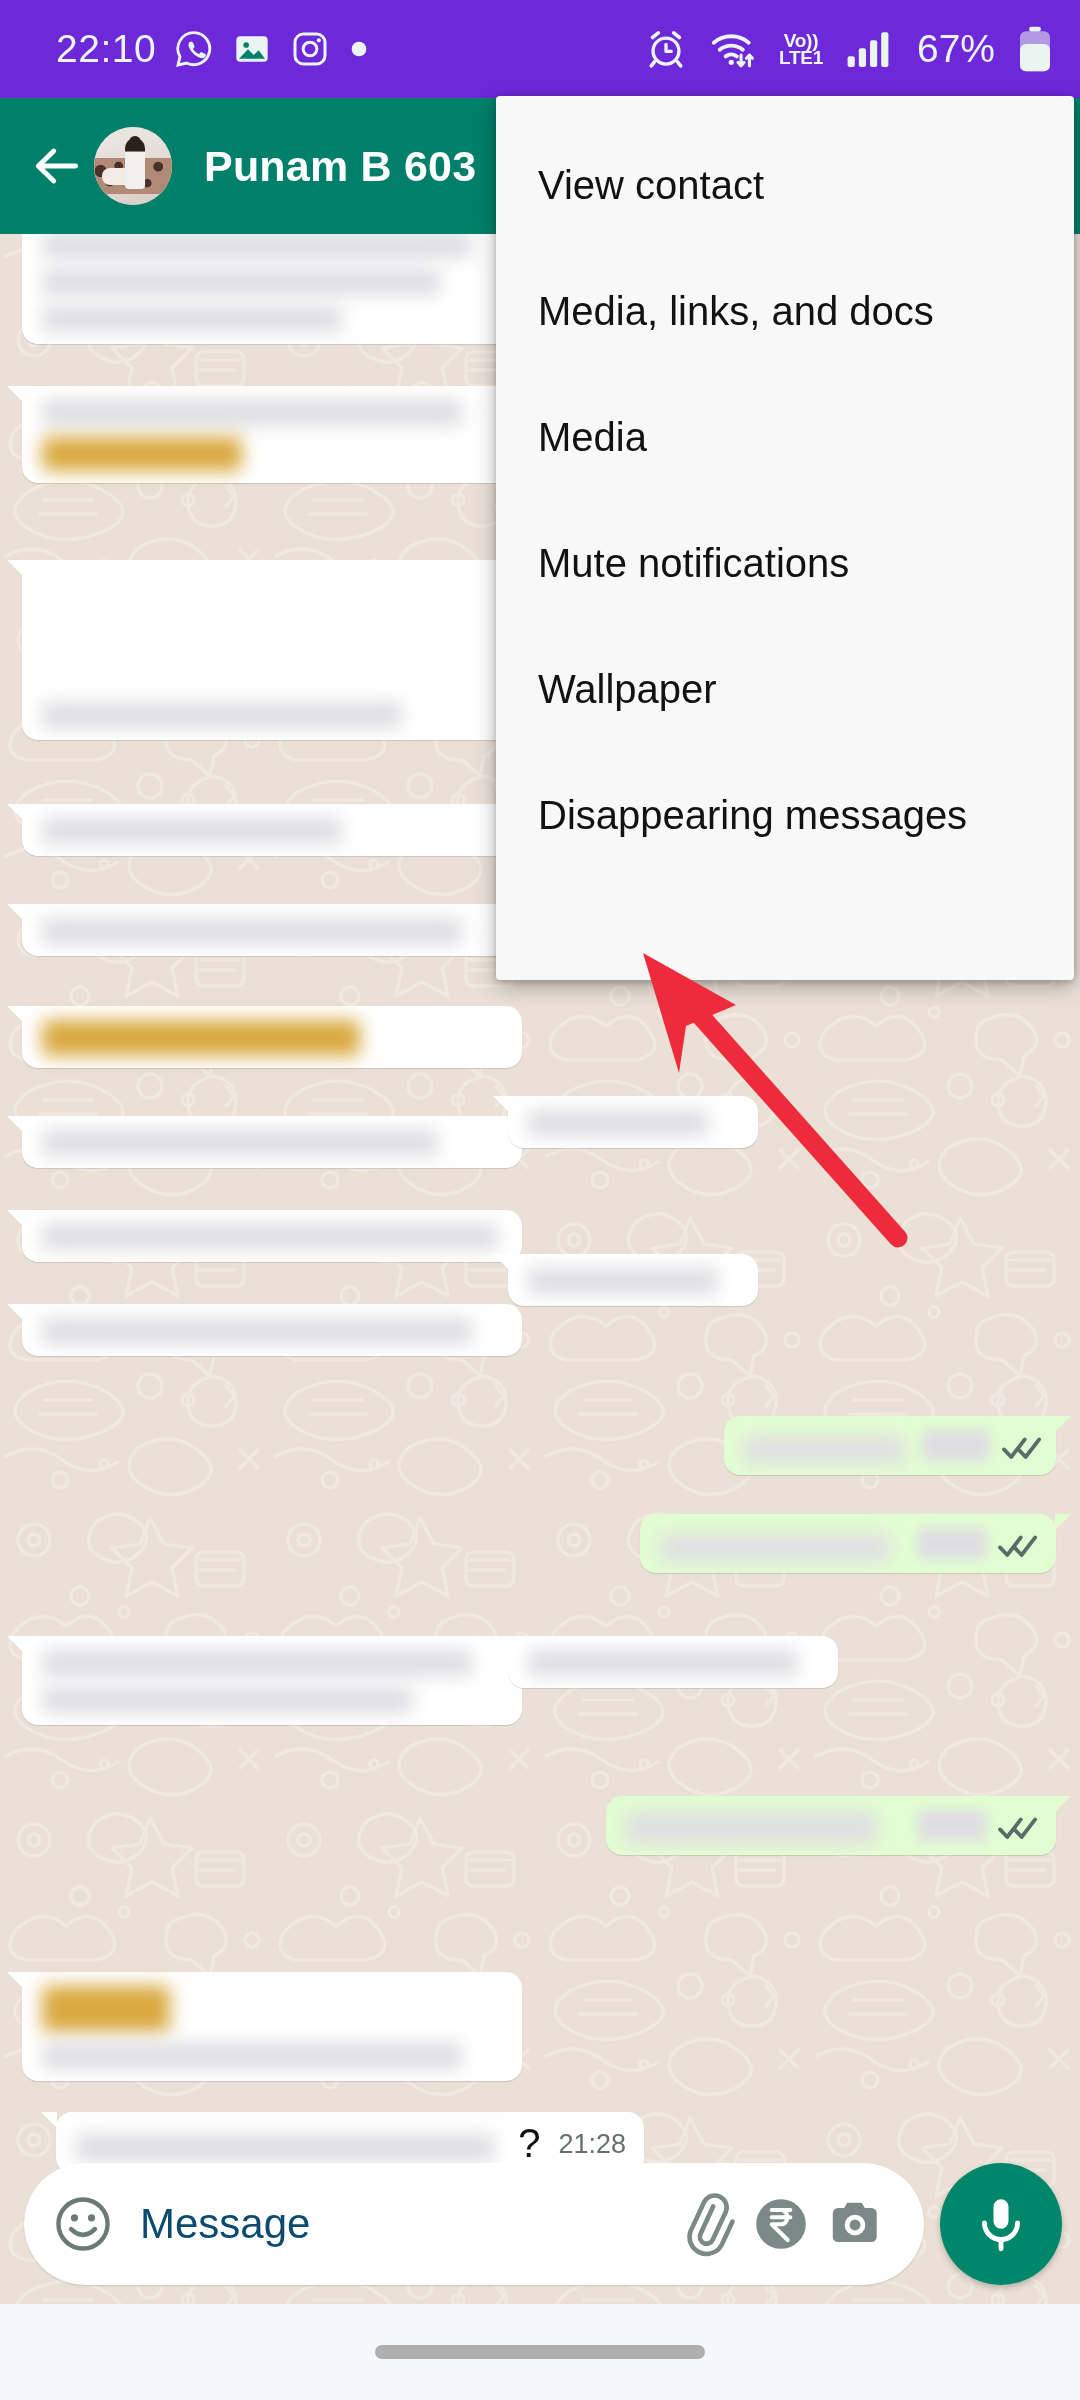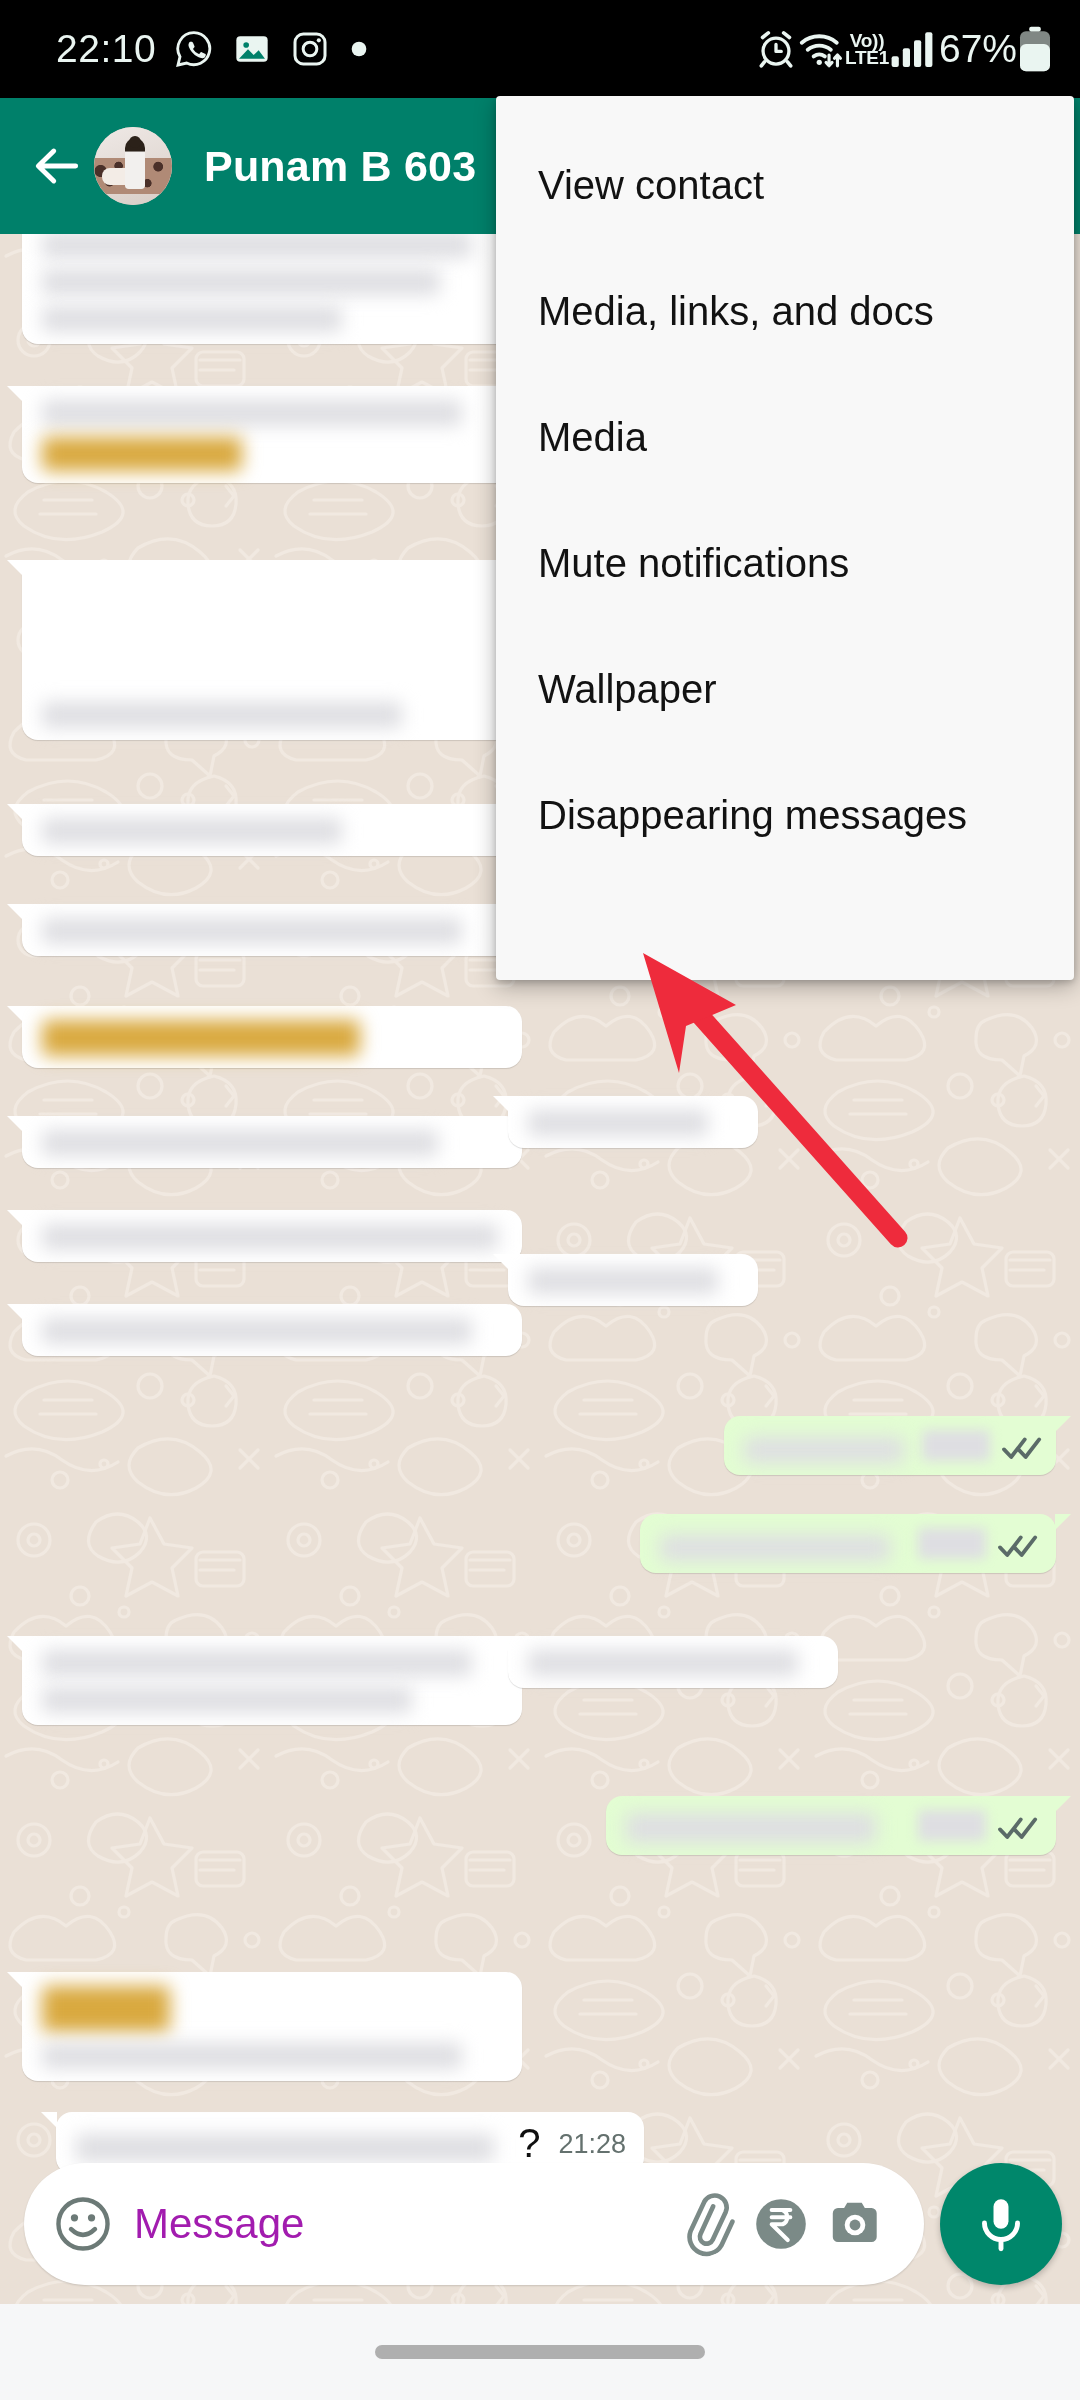--- a/index.html
+++ b/index.html
@@ -21,28 +21,28 @@
     background:#EAE0D6;
   }
   #doodles {
     position:absolute; inset:0;
     opacity:.55;
   }
 
   
   #statusbar {
     position:absolute; left:0; top:0; width:1080px; height:98px;
-    background:#000000;
+    background:#6d28d9;
     display:flex; align-items:center;
     padding:0 28px 0 56px;
     color:#E8F3EF;
   }
   #sb-left { display:flex; align-items:center; gap:18px; }
   #sb-time { font-size:39px; letter-spacing:.5px; font-weight:400; color:#EAF5F1; }
-  #sb-right { margin-left:auto; display:flex; align-items:center; gap:1px;text-align:center; }
+  #sb-right { margin-left:auto; display:flex; align-items:center; gap:23px;text-align:center; }
   #sb-batt-pct { font-size:39px; color:#EAF5F1; margin-left:4px; }
   .sbicon { display:block; }
   .volte-wrap {
     display:flex; flex-direction:column; align-items:center;
     line-height:.92; font-size:19px; font-weight:700; color:#EAF5F1;
     letter-spacing:-.3px;
   }
 
   
   #appbar {
@@ -151,22 +151,22 @@
     flex:1; height:122px;
     background:#FFFFFF;
     border-radius:61px;
     box-shadow:0 1px 2px rgba(0,0,0,.14);
     display:flex; align-items:center;
     padding:0 32px 0 26px;
     gap:0;
   }
   #emoji-btn { flex:none; width:66px; height:66px; display:flex; align-items:center; justify-content:center; }
   #msg-input {
-    flex:1; margin-left:18px;
-    font-size:42px; color:#a21caf; white-space:nowrap;
+    flex:1; margin-left:24px;
+    font-size:42px; color:#0c4a6e; white-space:nowrap;
   }
   .comp-icon { flex:none; width:74px; height:74px; display:flex; align-items:center; justify-content:center; }
   #mic-btn {
     flex:none; width:122px; height:122px; border-radius:50%;
     background:#00876B;
     display:flex; align-items:center; justify-content:center;
     box-shadow:0 3px 6px rgba(0,0,0,.22);
   }
 
   

